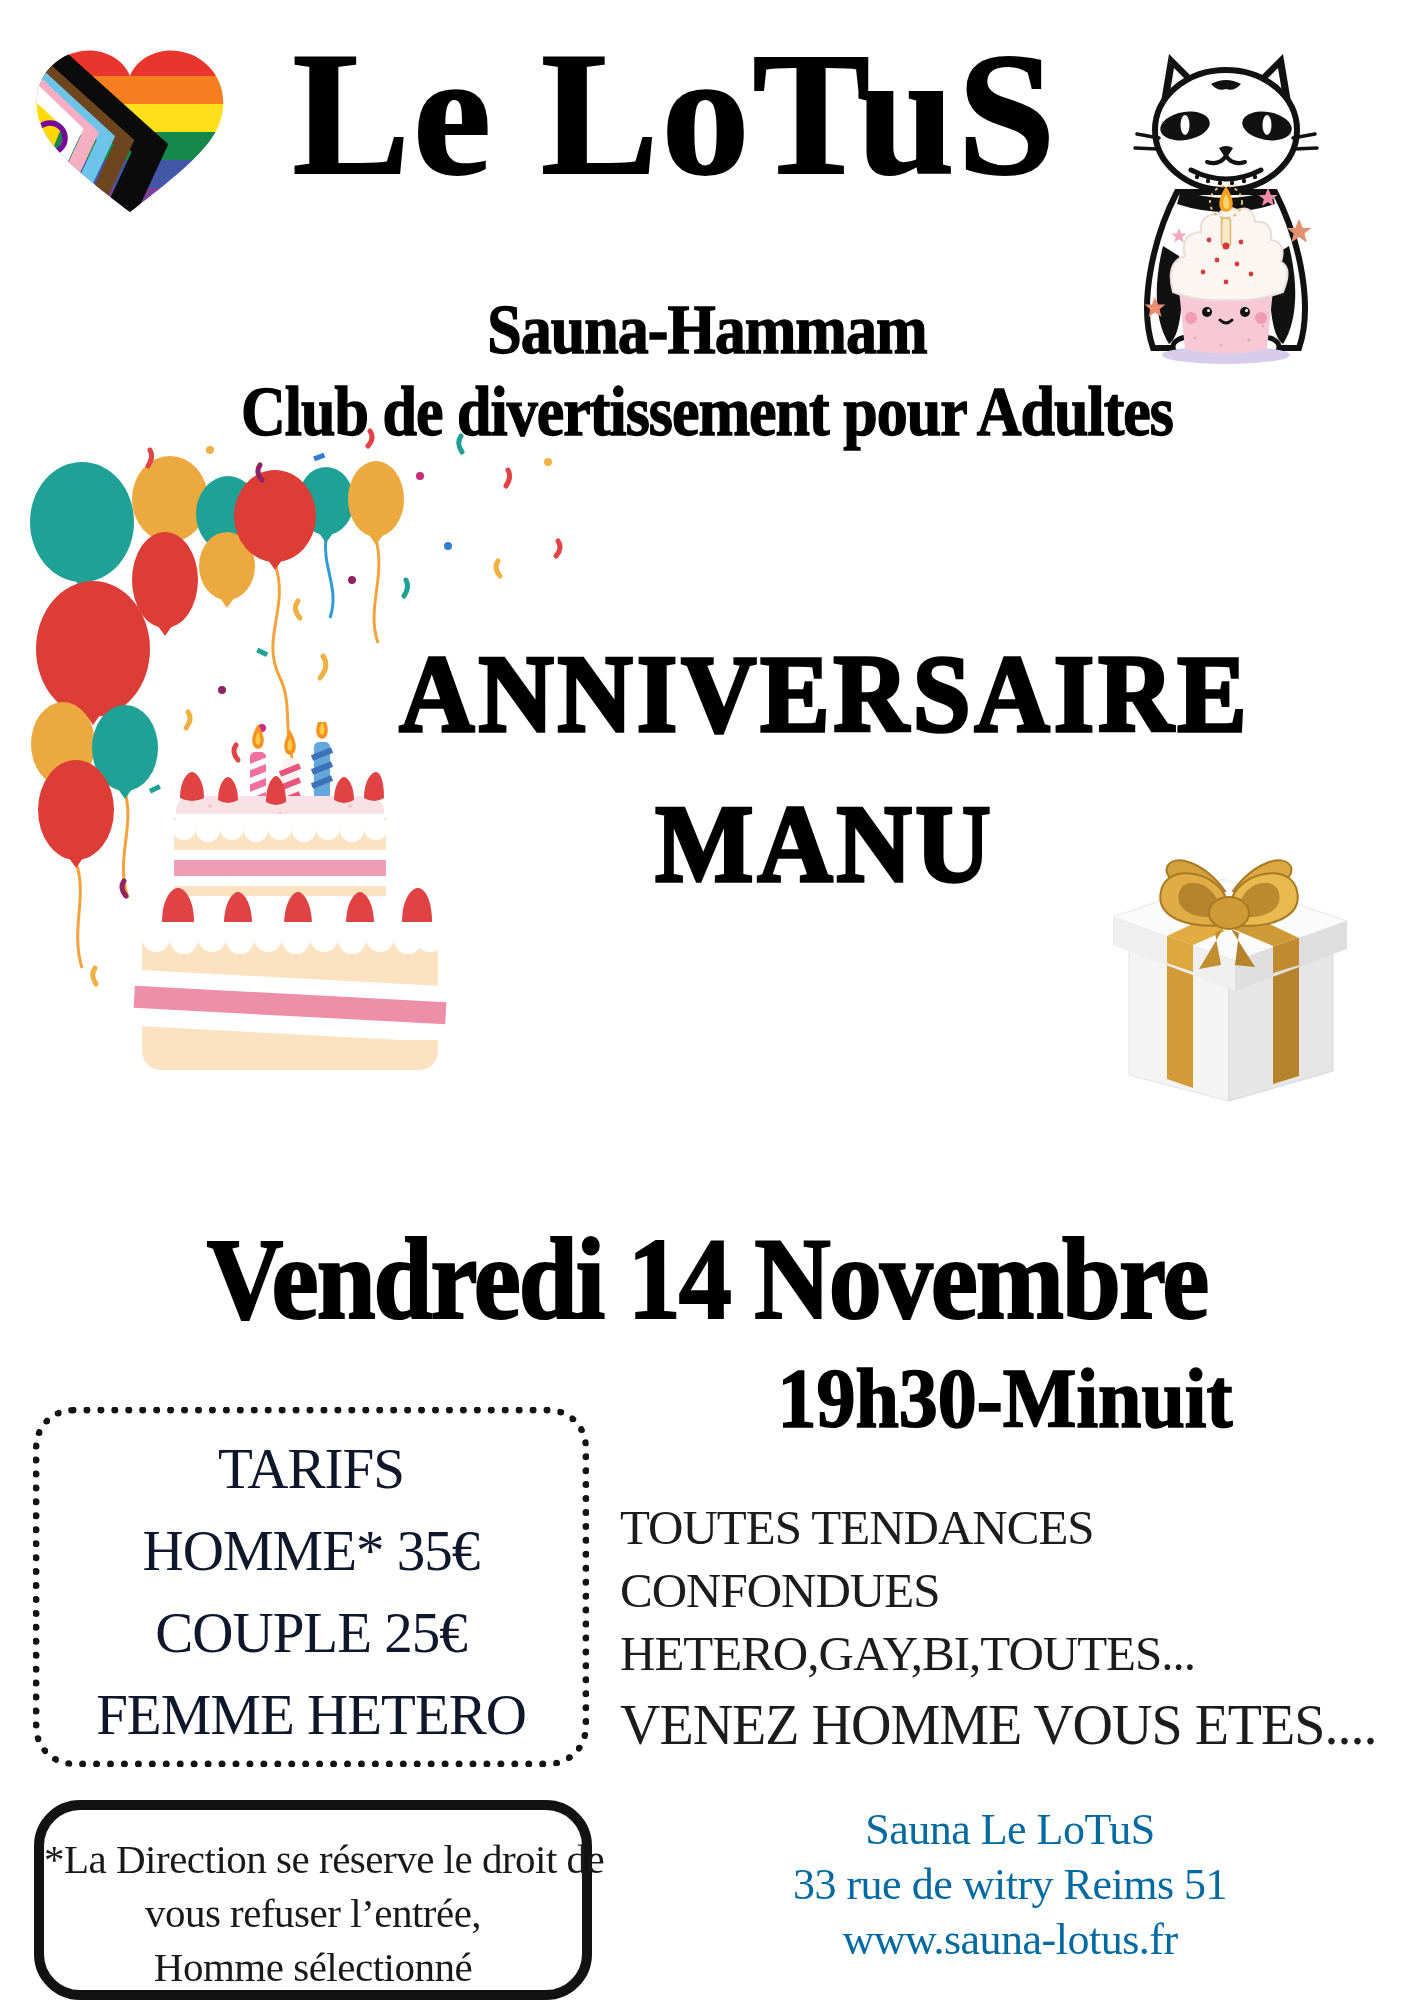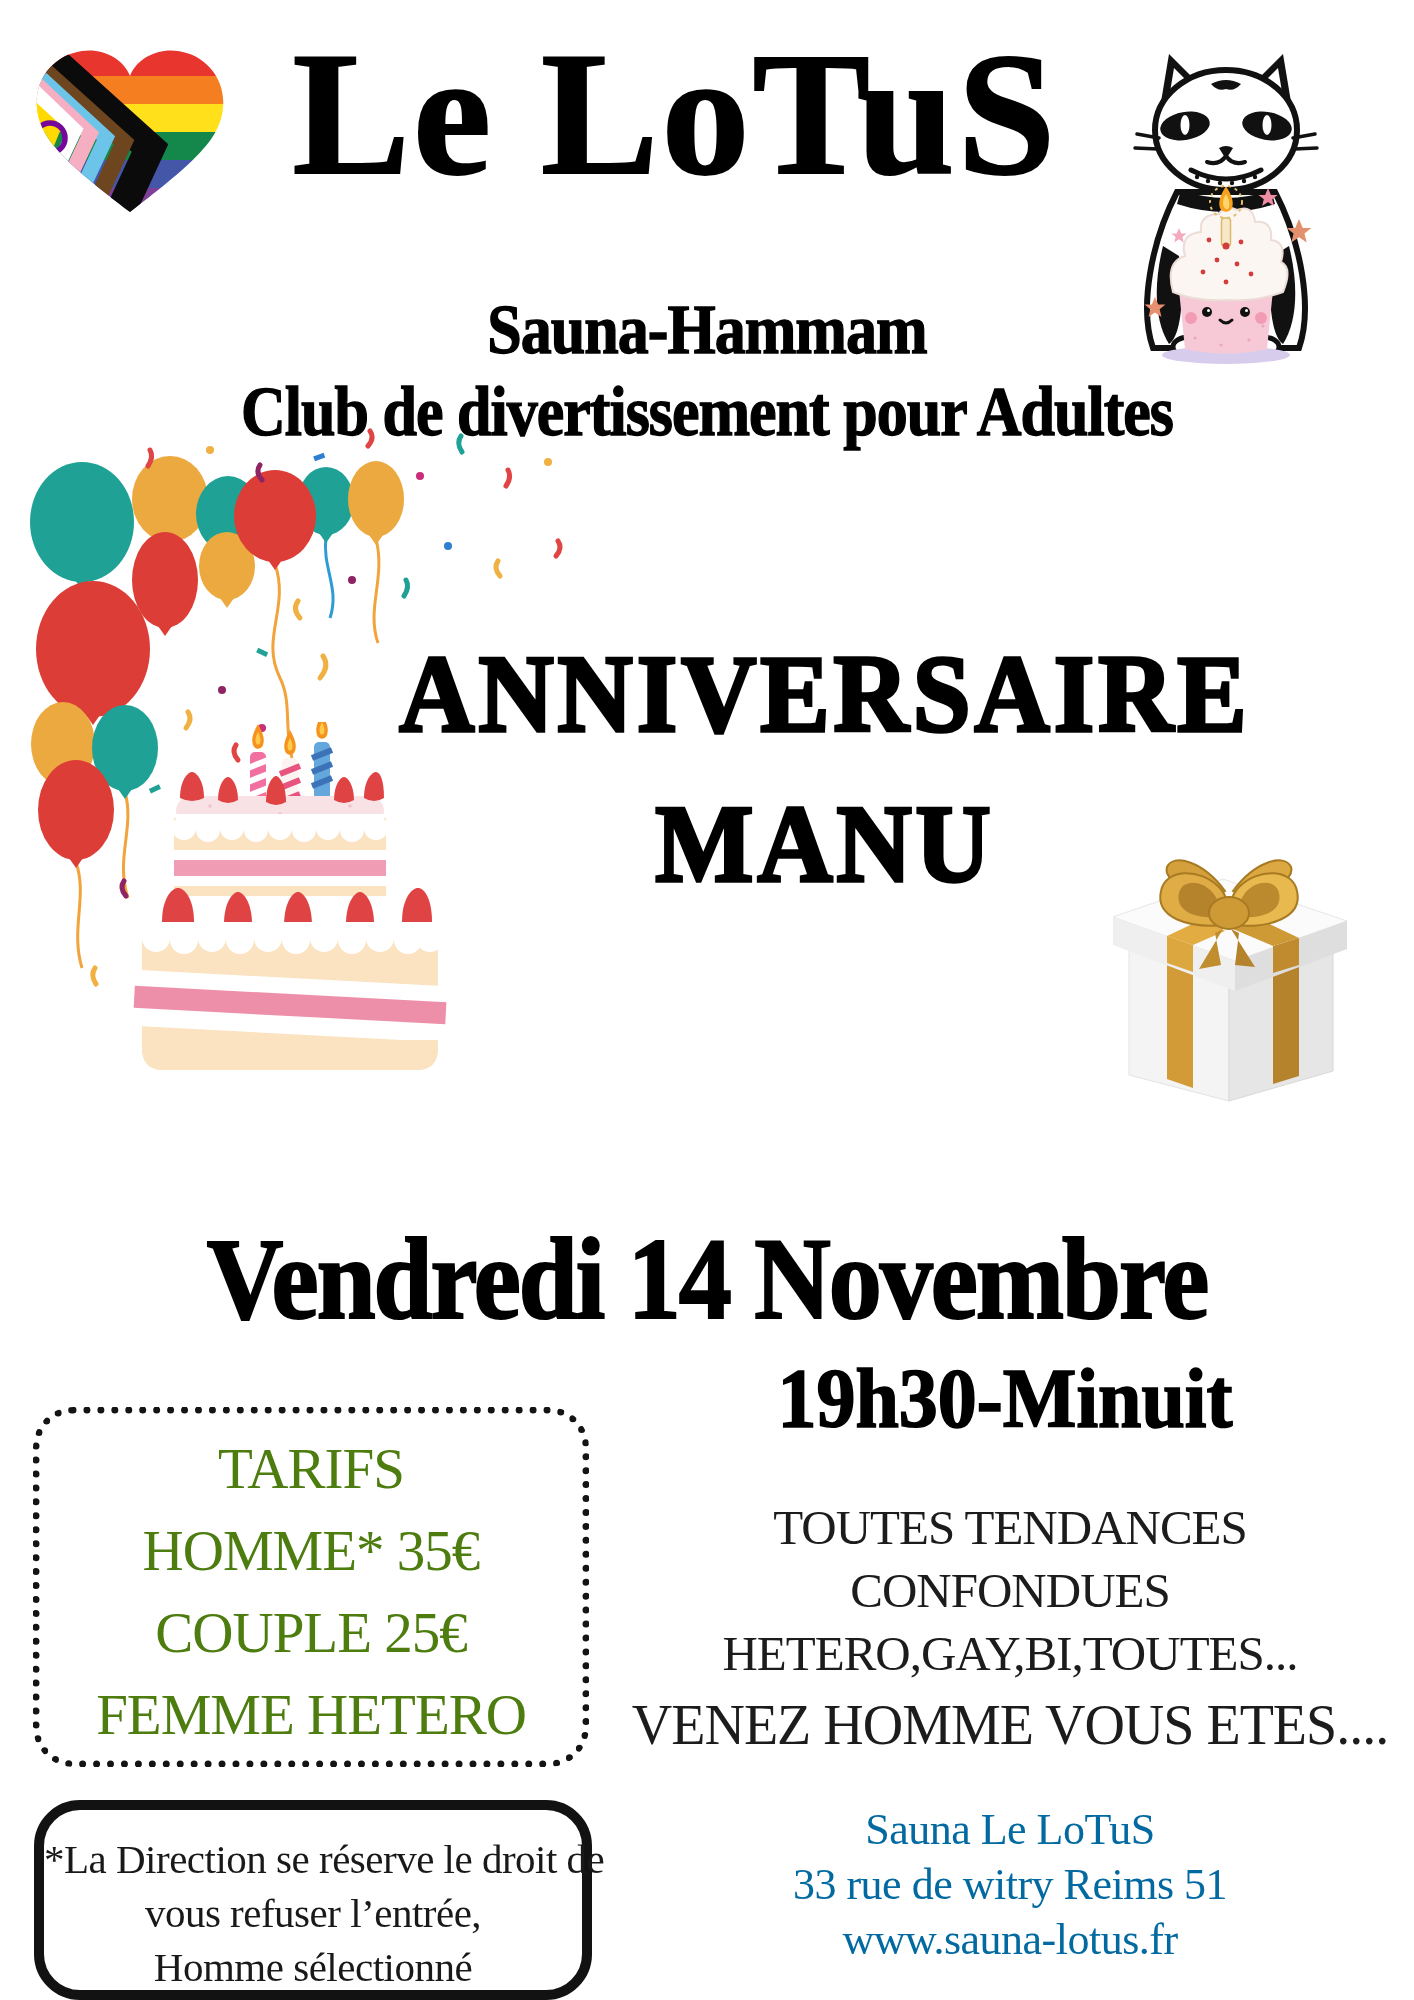--- a/index.html
+++ b/index.html
@@ -39,25 +39,25 @@
     left:600px;width:810px;text-align:center;top:1350px;font-size:78px;font-weight:bold;
     -webkit-text-stroke:1.6px #000;transform:scaleY(1.08);transform-origin:center top;
     white-space:nowrap;
   }
   
   .tarifs-box{
     left:33px;top:1407px;width:542px;height:332px;
     border:7px dotted #141414;border-radius:40px;padding-top:14px;
   }
   .tarifs-box .line{
-    display:block;text-align:center;font-size:57px;line-height:82px;color:#4d7c0f;
+    display:block;text-align:center;font-size:57px;line-height:82px;color:#0f172a;
     letter-spacing:-1px;white-space:nowrap;
   }
   
-  .audience{left:620px;top:1496px;width:780px;text-align:center;color:#1c1c1c;}
+  .audience{left:620px;top:1496px;width:780px;color:#1c1c1c;}
   .audience .line{display:block;font-size:49px;line-height:63px;letter-spacing:-1px;white-space:nowrap;}
   .audience .line.big{font-size:56px;margin-top:9px;letter-spacing:-1px;}
   
   .disclaimer-box{
     left:34px;top:1800px;width:538px;height:158px;border:10px solid #121212;
     border-radius:46px;padding-top:22px;
   }
   .disclaimer-box .line{
     display:block;text-align:center;font-size:41px;line-height:54px;color:#191919;
     letter-spacing:-0.5px;white-space:nowrap;

